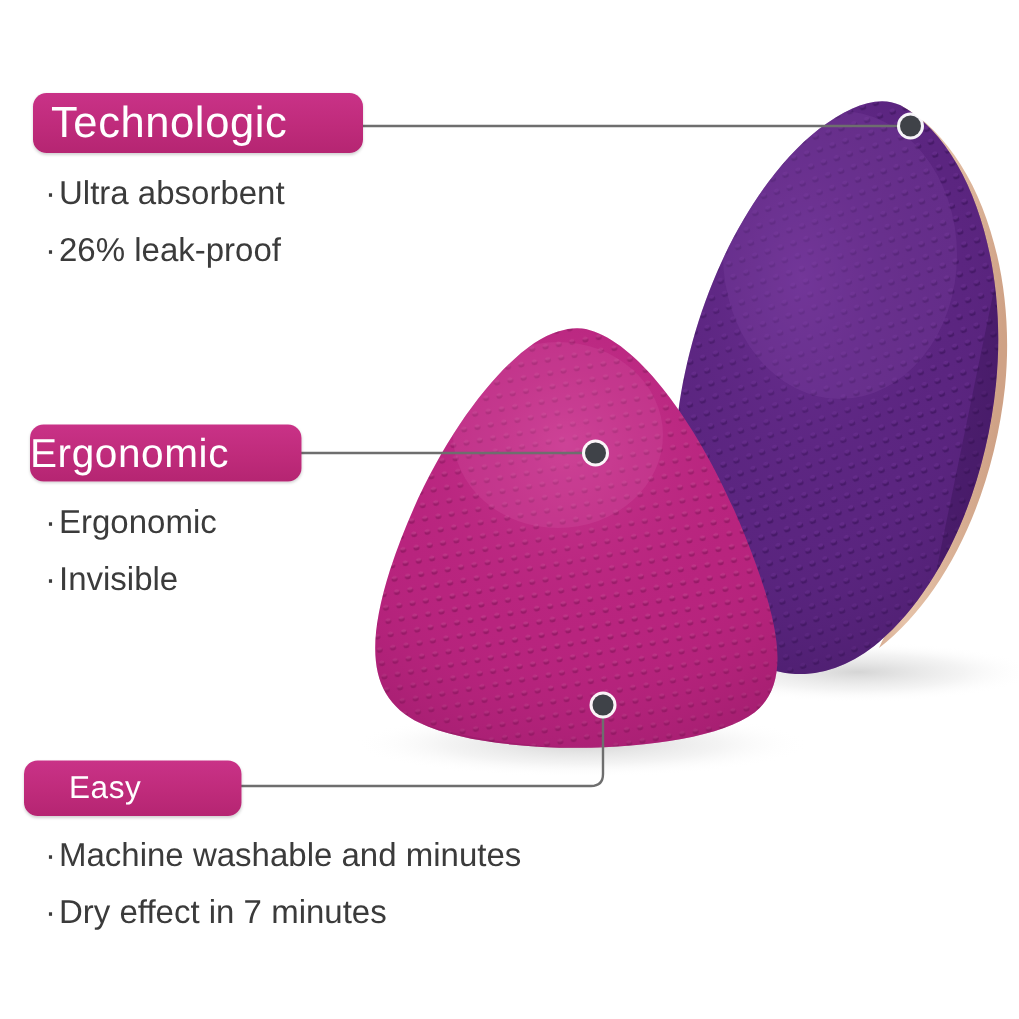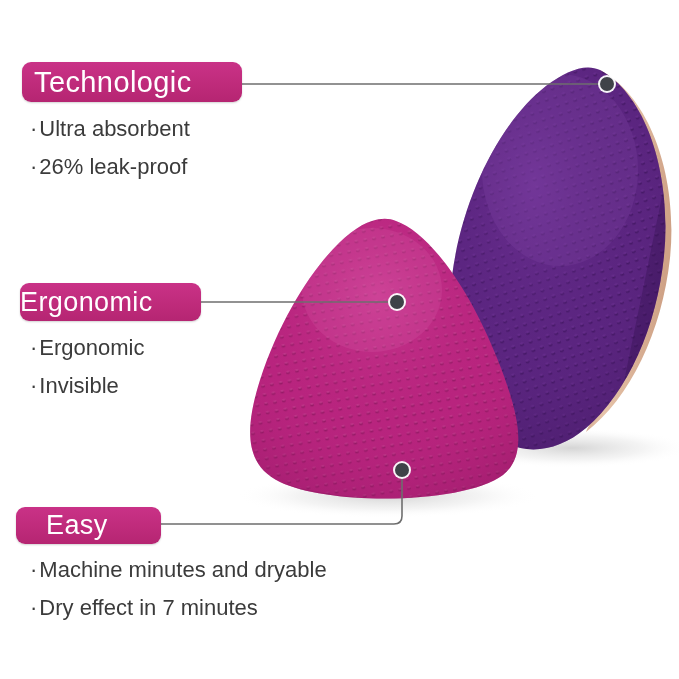--- a/index.html
+++ b/index.html
@@ -67,21 +67,21 @@
     left: 20px;  top: 283px; width: 181px; height: 38px;
   }
   #badge-ergonomic .badge-text {
     font-size: 27px; 
   }
 
   #badge-easy {
     left: 16px;  top: 507px; width: 145px; height: 37px;
   }
   #badge-easy .badge-text {
-    font-size: 27px; padding-left: 30px;
+    font-size: 21px; padding-left: 30px;
   }
 
   
   .feature-list {
     position: absolute;
     margin: 0;
     padding: 0;
     list-style: none;
   }
   .feature-list li {
@@ -258,20 +258,20 @@
     <li>
       <span class="dot">·</span><span>Ergonomic</span>
     </li>
     <li>
       <span class="dot">·</span><span>Invisible</span>
     </li>
   </ul>
 
   <ul class="feature-list" id="list-easy">
     <li>
-      <span class="dot">·</span><span>Machine minutes and dryable</span>
+      <span class="dot">·</span><span>Machine washable and minutes</span>
     </li>
     <li>
       <span class="dot">·</span><span>Dry effect in 7 minutes</span>
     </li>
   </ul>
 
 </div>
 
 </body></html>

